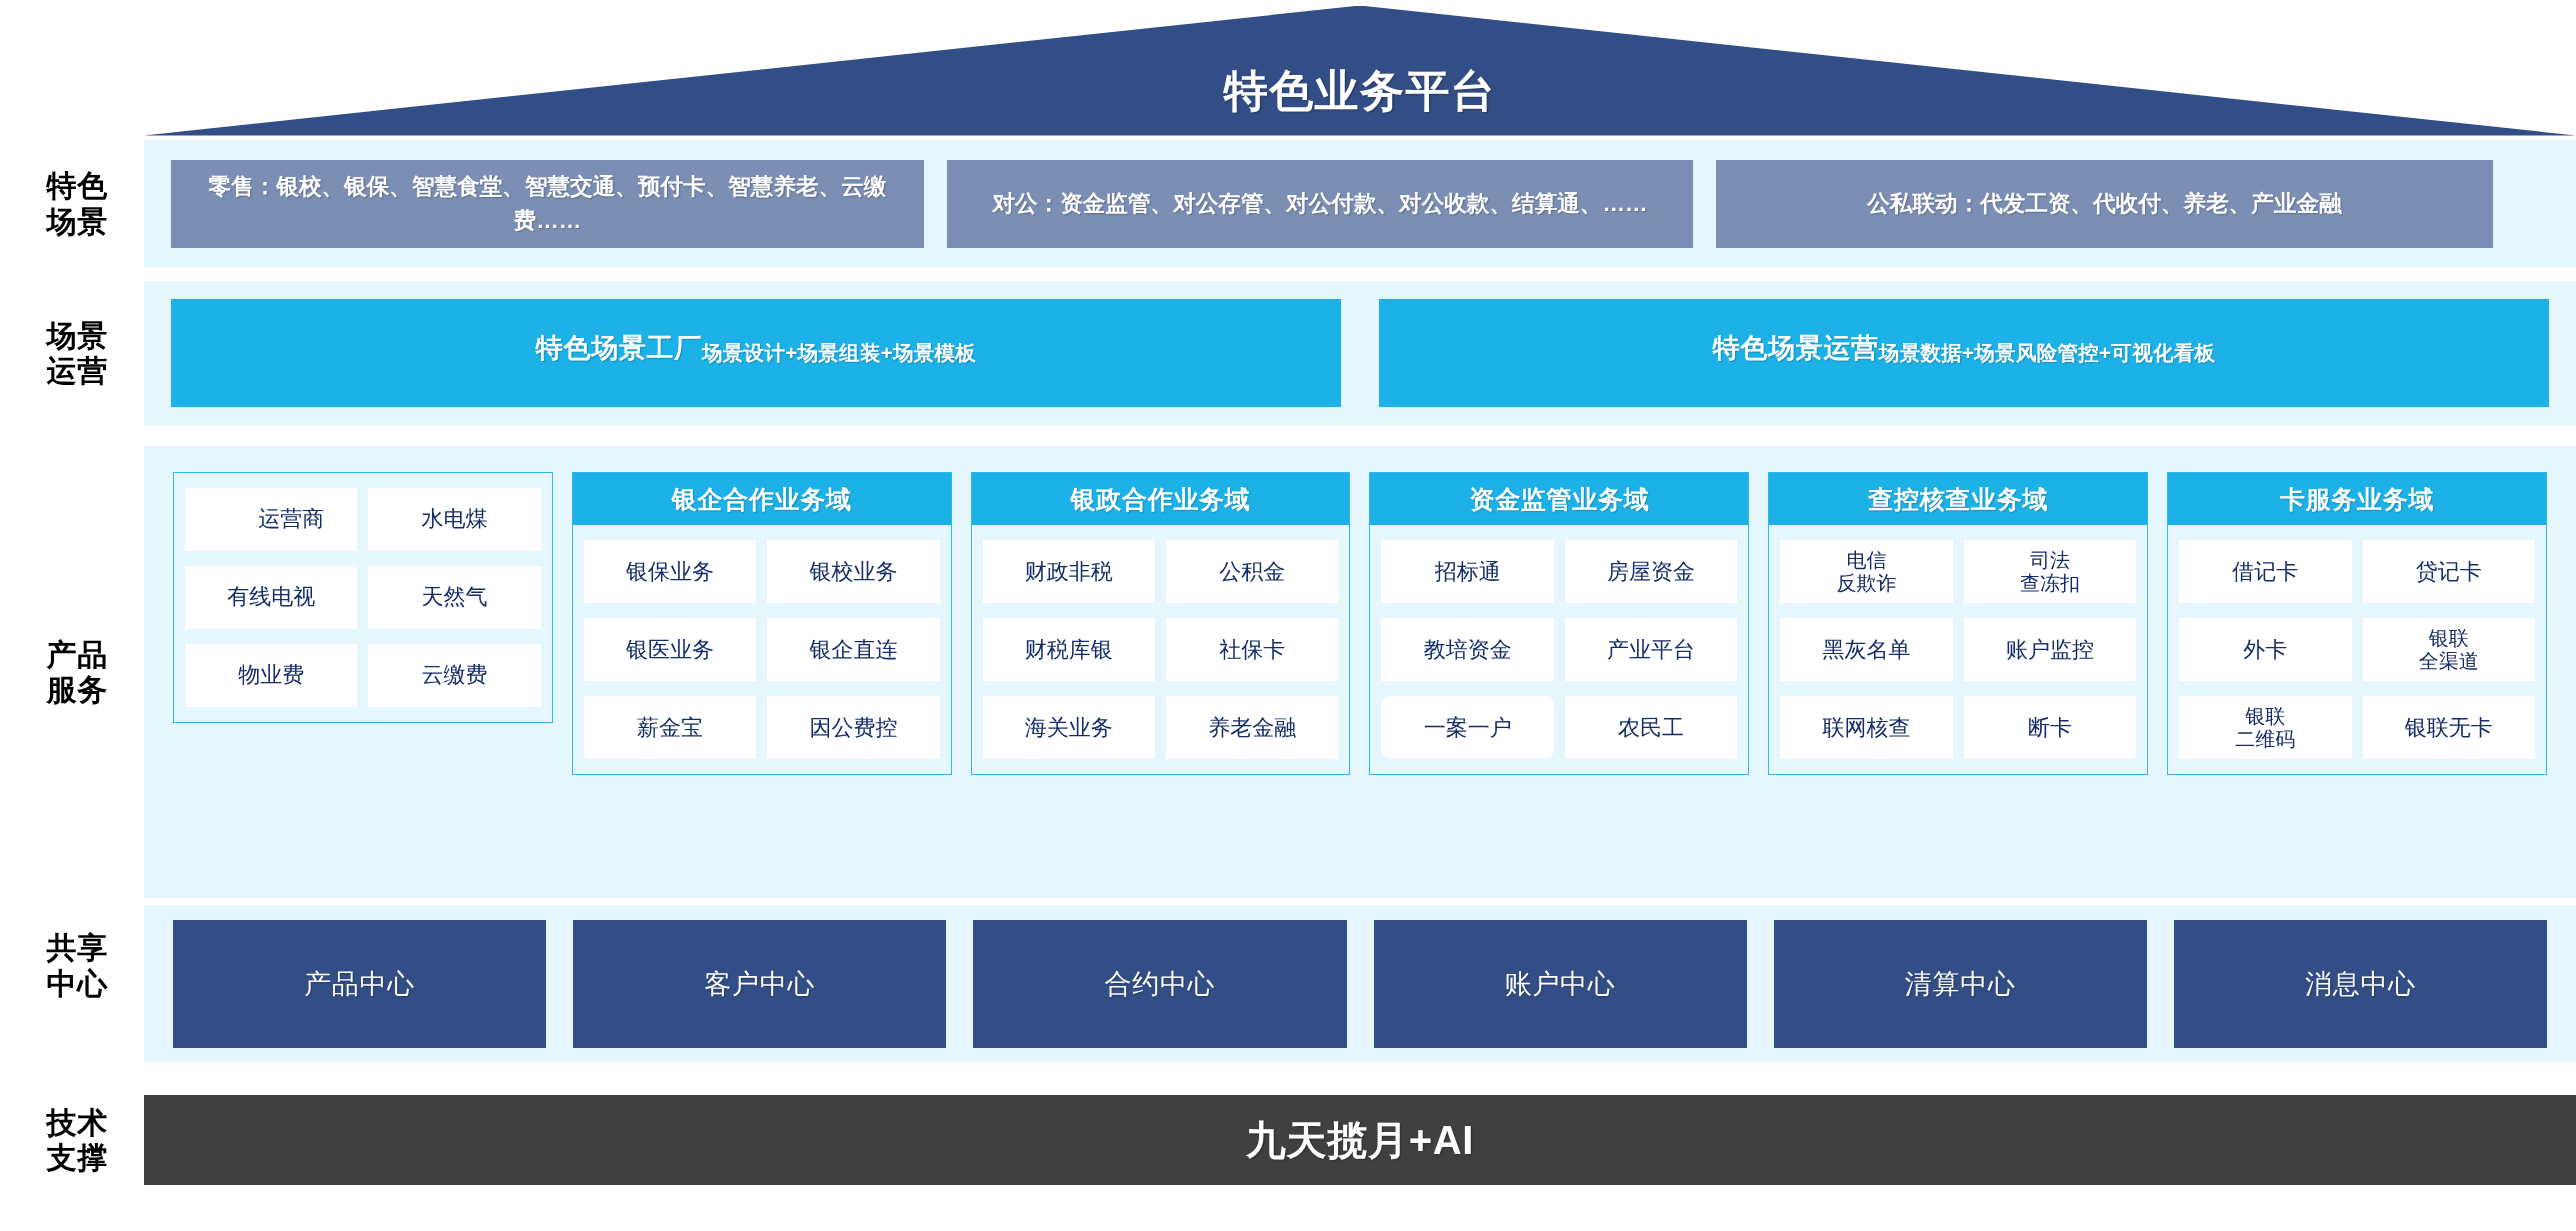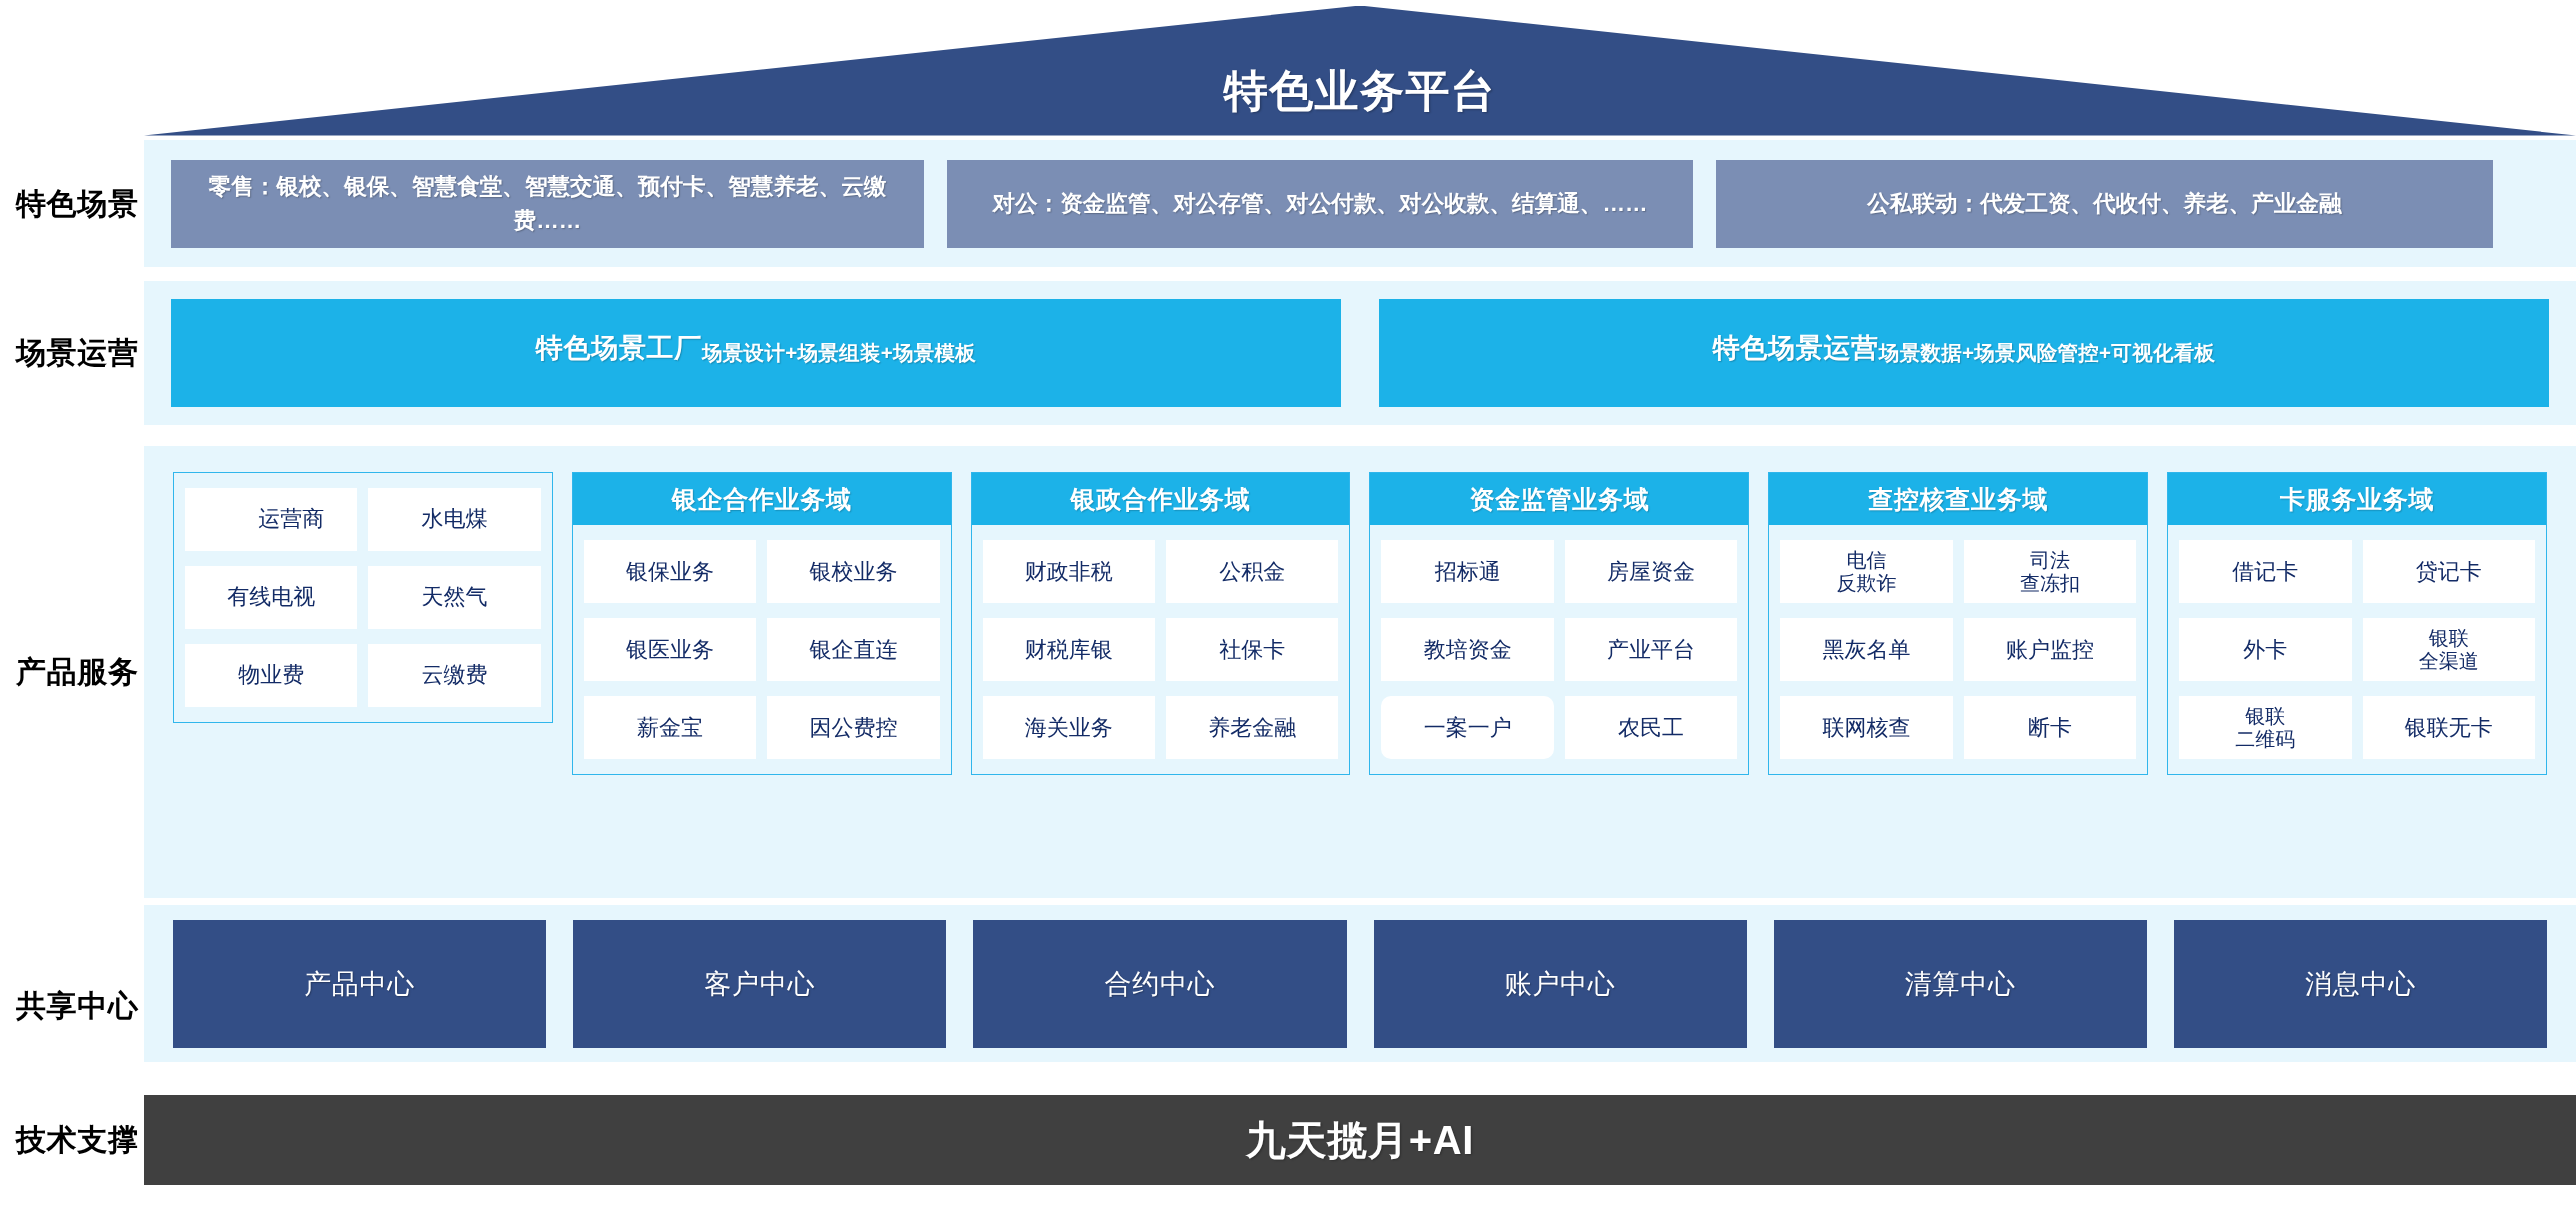--- a/index.html
+++ b/index.html
@@ -24,21 +24,21 @@
     padding-bottom:15px;box-sizing:border-box;
     color:#ffffff;font-size:44px;font-weight:bold;letter-spacing:1.4px;
     text-shadow:1.4px 1.4px 2.1px rgba(0,0,0,.25);
   }
 
   
   .rowlabel{
     position:absolute;left:12.3px;width:130px;
     text-align:center;color:#000;font-size:30px;font-weight:bold;
     line-height:1.18;letter-spacing:0.7px;
-    display:flex;flex-direction:row;align-items:center;justify-content:center;
+    display:flex;flex-direction:column;align-items:center;justify-content:center;
   }
 
   
   .band{position:absolute;background:#E6F6FD;}
 
   
   .band-scenario{left:144px;top:140px;width:2432px;height:127px;}
   .scen-wrap{
     position:absolute;left:144px;top:140px;width:2432px;height:127px;
     display:flex;align-items:center;gap:23px;
@@ -138,21 +138,21 @@
     <span>场景</span>
   </div>
   <div class="rowlabel" id="lbl1" style="top:281px;height:144px;">
     <span>场景</span>
     <span>运营</span>
   </div>
   <div class="rowlabel" id="lbl2" style="top:446px;height:452px;">
     <span>产品</span>
     <span>服务</span>
   </div>
-  <div class="rowlabel" id="lbl3" style="top:927px;height:157px;">
+  <div class="rowlabel" id="lbl3" style="top:887px;height:157px;">
     <span>共享</span>
     <span>中心</span>
   </div>
   <div class="rowlabel" id="lbl4" style="top:1095px;height:90px;">
     <span>技术</span>
     <span>支撑</span>
   </div>
 
   <div class="band band-scenario"></div>
   <div class="scen-wrap">

